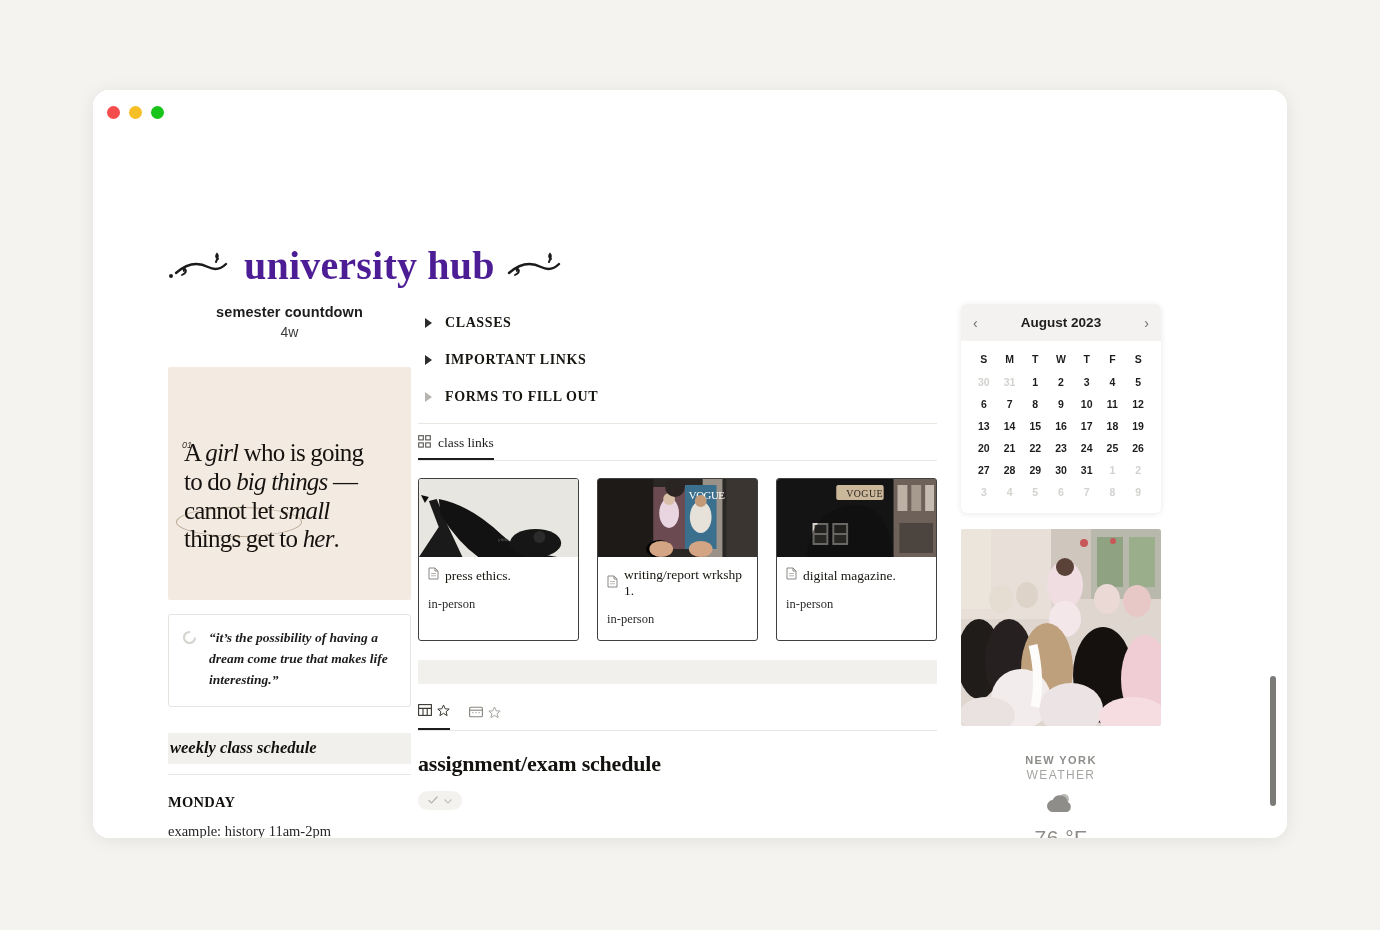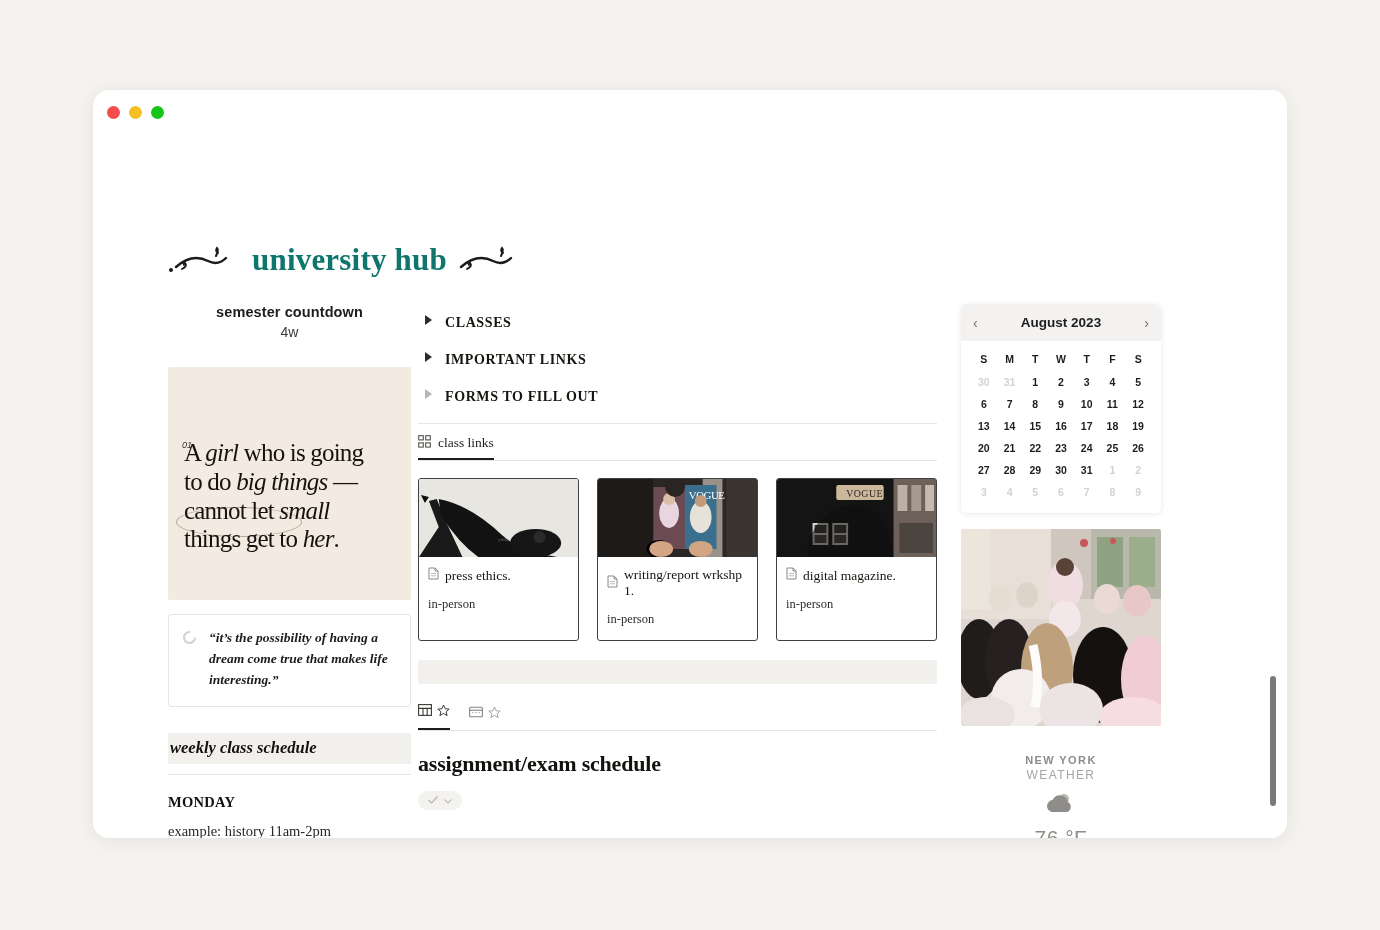--- a/index.html
+++ b/index.html
@@ -29,23 +29,22 @@
 
   .page { position: relative; height: 702px; background: #fff; padding: 0; }
 
   
   .hub-header {
     position: absolute; left: 75px; top: 106px;
     display: flex; align-items: center; gap: 10px;
   }
   .hub-title {
     font-family: "Liberation Serif", serif;
-    font-weight: 700; font-size: 31px; color: #0f766e;
+    font-weight: 700; font-size: 40px; color: #4c1d95;
     letter-spacing: .2px;
-    margin-left: 8px;
   }
   .flourish { color: #1b1b1b; font-size: 20px; line-height: 1; }
   .flourish svg { display: block; }
 
   
   .cols { position: absolute; left: 0; top: 168px; width: 950px; display: flex; }
   .col-left  { width: 318px; padding-left: 75px; }
   .col-mid   { width: 560px; padding-left: 7px; }
   .col-right { width: 316px; padding-left: 24px; }
 
@@ -107,21 +106,21 @@
     font-size: 14.5px; color: #272727; margin-top: 12px;
   }
 
   
   .mid-banner {
     background: #f1f0ed; padding: 7px 10px 8px 6px;
     font-family: "Liberation Serif", serif;
     font-style: italic; font-weight: 700; font-size: 17px; color: #14120f;
   }
   .toggle-row {
-    display: flex; gap: 13px;
+    display: flex; align-items: center; gap: 13px;
     padding: 11px 0 10px 7px;
   }
   .tri { width: 0; height: 0; border-left: 7px solid #2c2c2c;
          border-top: 5px solid transparent; border-bottom: 5px solid transparent; }
   .tri.dim { border-left-color: #b7b5b0; }
   .toggle-label {
     font-family: "Liberation Serif", serif; font-weight: 700;
     font-size: 14px; color: #17150f; letter-spacing: .6px;
   }
   .mid-rule { height: 1px; background: #e8e6e1; margin-top: 8px; }

